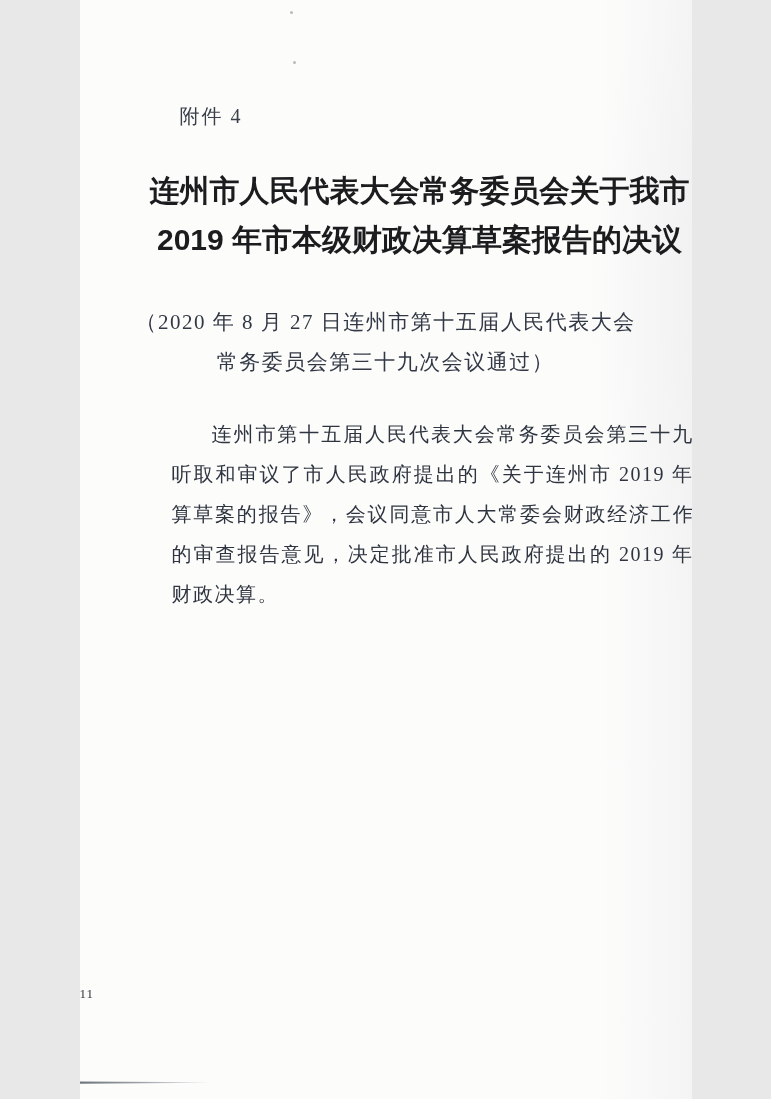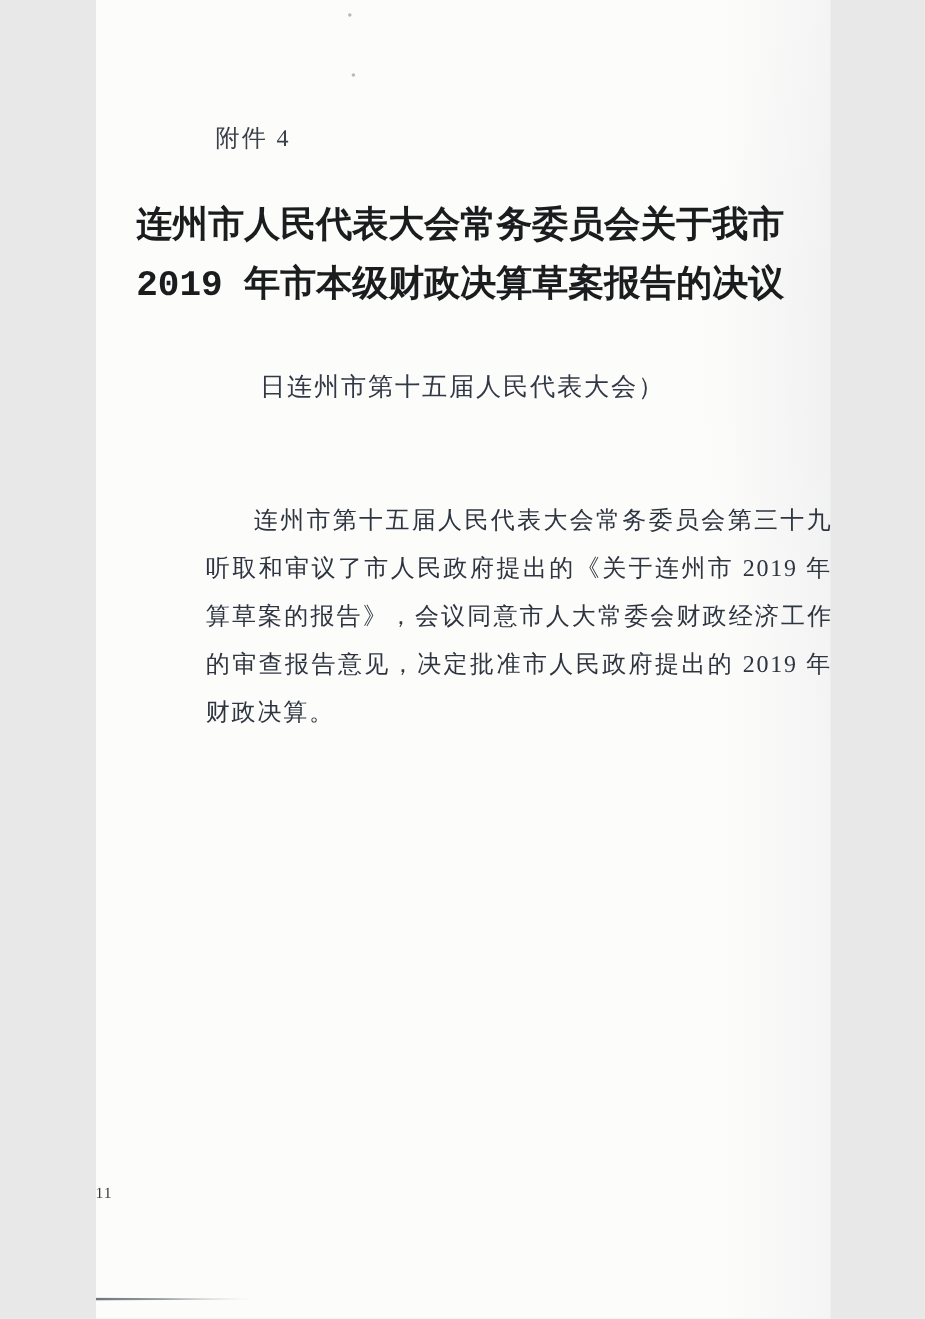--- a/index.html
+++ b/index.html
@@ -27,22 +27,22 @@
     font-size: 20px;
     line-height: 30px;
     letter-spacing: 2px;
     color: #3a4049;
   }
   .doc-title {
     position: absolute;
     top: 166px;
     left: 0;
     width: 100%;
-    text-align: left;
-    font-family: Liberation Mono, monospace;
+    text-align: center;
+    font-family: Liberation Sans, sans-serif;
     font-weight: 700;
     font-size: 30px;
     line-height: 49px;
     letter-spacing: 0px;
     color: #1b1c1e;
     padding-left: 34px;
   }
   .doc-subtitle {
     position: absolute;
     top: 302px;
@@ -107,21 +107,22 @@
   <div class="scan-speck speck-2"></div>
 
   <div class="attachment-label">附件 4</div>
 
   <div class="doc-title">
     <div>连州市人民代表大会常务委员会关于我市</div>
     <div>2019 年市本级财政决算草案报告的决议</div>
   </div>
 
   <div class="doc-subtitle">
-    <div>日连州市第十五届人民代表大会）</div>
+    <div>（2020 年 8 月 27 日连州市第十五届人民代表大会</div>
+    <div>常务委员会第三十九次会议通过）</div>
   </div>
 
   <div class="doc-body">
     <p>连州市第十五届人民代表大会常务委员会第三十九次会议听取和审议了市人民政府提出的《关于连州市 2019 年财政决算草案的报告》，会议同意市人大常委会财政经济工作委员会的审查报告意见，决定批准市人民政府提出的 2019 年市本级财政决算。</p>
   </div>
 
   <div class="page-number">11</div>
 
   <div class="scan-line"></div>
 

